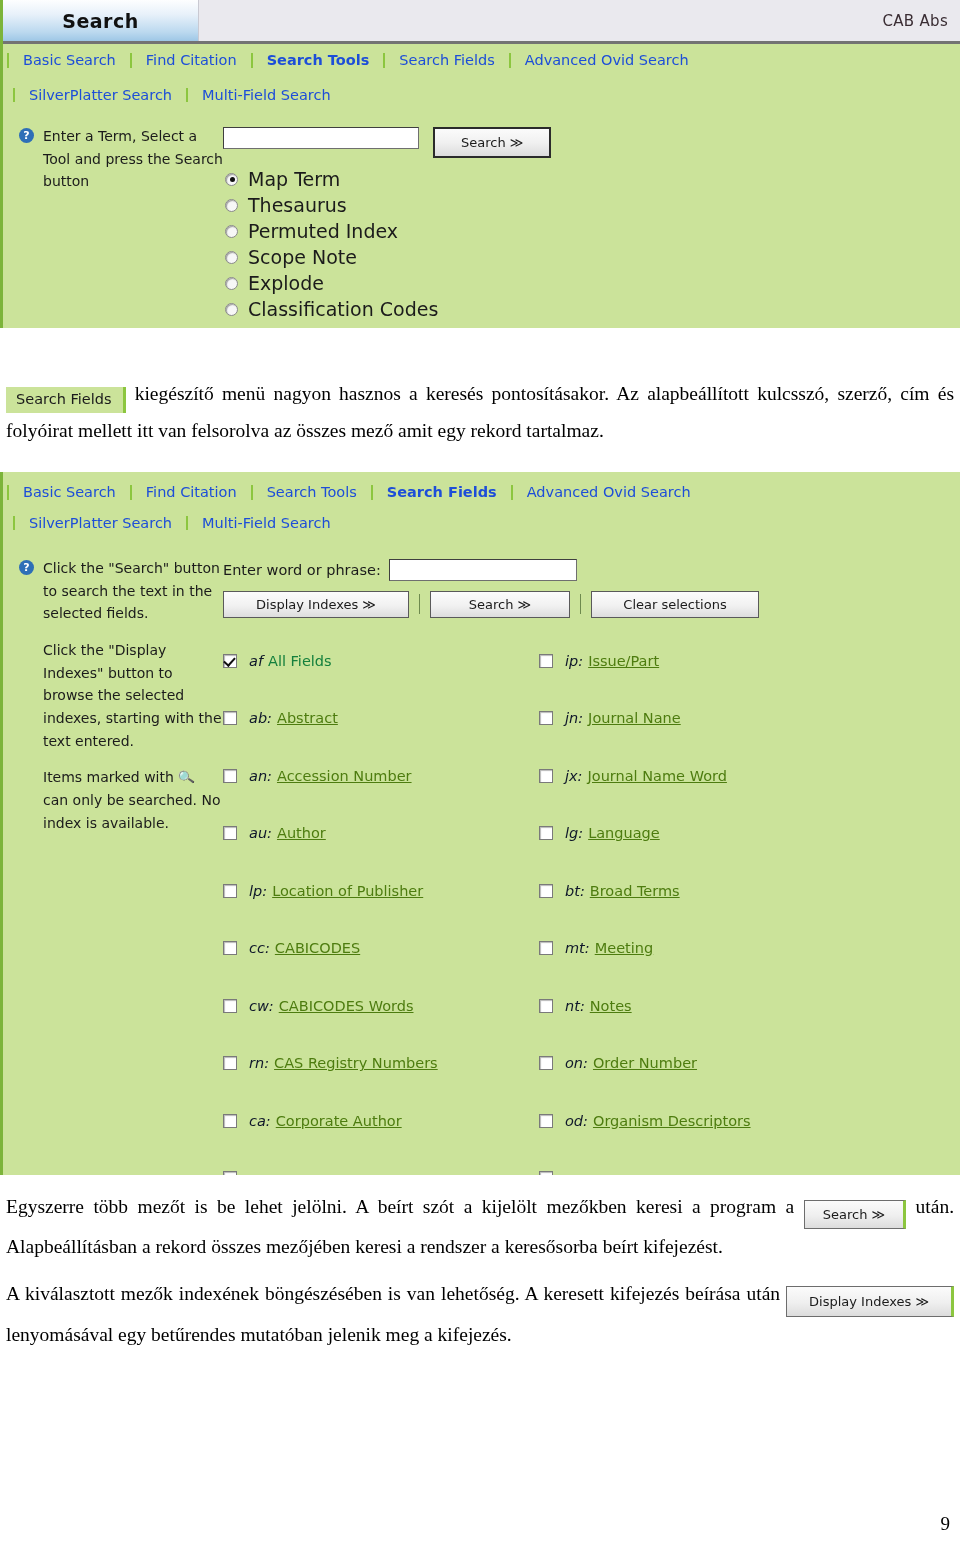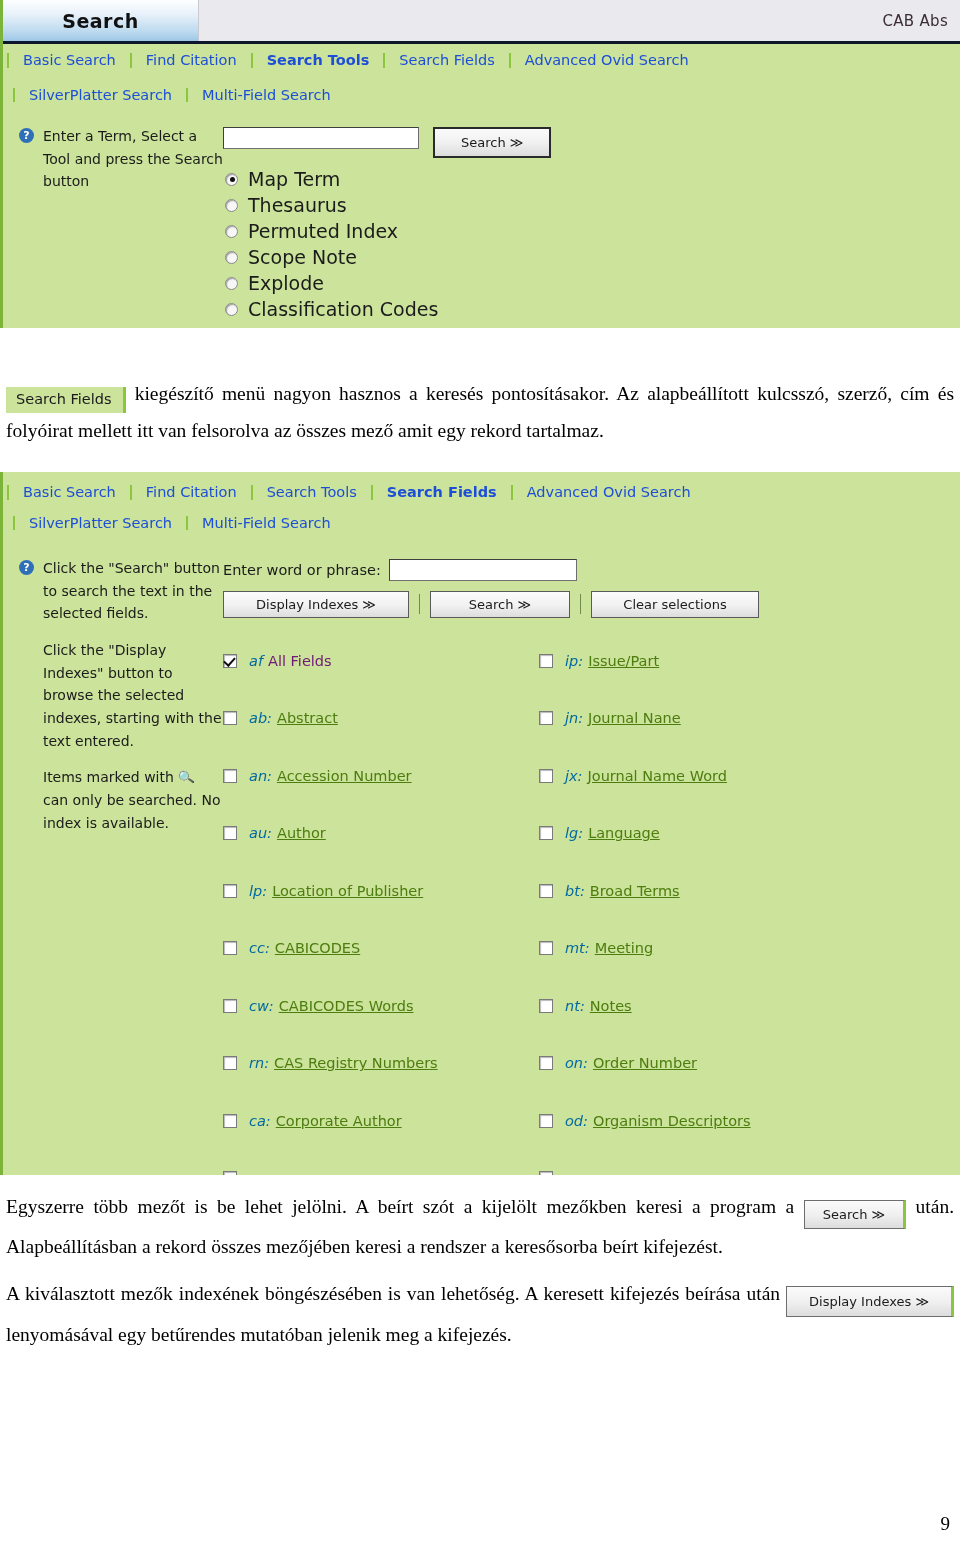--- a/index.html
+++ b/index.html
@@ -25,21 +25,21 @@
     background: #cbe39a;
     border-left: 3px solid #7cb43a;
     position: relative;
   }
   .ovid-topbar {
     height: 44px;
     background: #eae9ee;
     display: flex;
     align-items: stretch;
     position: relative;
-    border-bottom: 3px solid #0f172a;
+    border-bottom: 3px solid #737373;
   }
   .ovid-tab-search {
     width: 196px;
     background: linear-gradient(to bottom, #fdfeff 0%, #e8f1fa 35%, #bcd9ef 78%, #9ec7e6 100%);
     display: flex; align-items: center; justify-content: center;
     font-family: "DejaVu Sans", sans-serif;
     font-size: 19px;
     font-weight: bold;
     letter-spacing: 0.5px;
     color: #111;
@@ -224,31 +224,31 @@
     left: 2px; top: 0px;
     width: 5px; height: 9px;
     border: solid #111;
     border-width: 0 2px 2px 0;
     transform: rotate(42deg);
   }
   .fld-code {
     font-family: "DejaVu Sans", sans-serif;
     font-style: italic;
     font-size: 14.5px;
-    color: #0369a1;
+    color: #0f172a;
     margin-right: -7px;
   }
   .fld-name {
     font-family: "DejaVu Sans", sans-serif;
     font-size: 14.5px;
     color: #4d7c0f;
     text-decoration: underline;
     cursor: pointer;
   }
-  .fld-name.plain { color: #701a75; text-decoration: none; }
+  .fld-name.plain { color: #15803d; text-decoration: none; }
 
   
   .prose {
     font-family: "Liberation Serif", serif;
     font-size: 19.5px;
     line-height: 1.82;
     text-align: justify;
     color: #000;
   }
   .prose p { margin: 0; }

